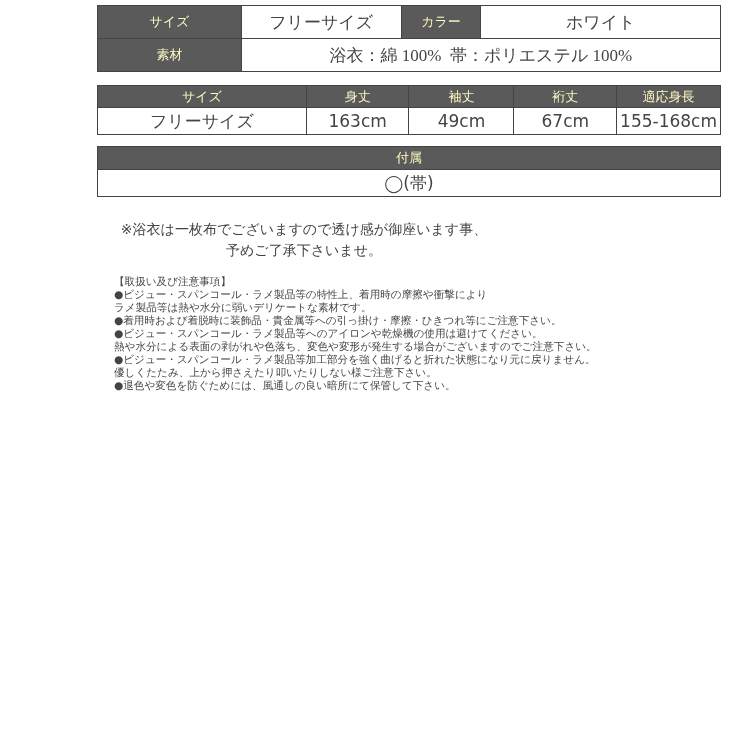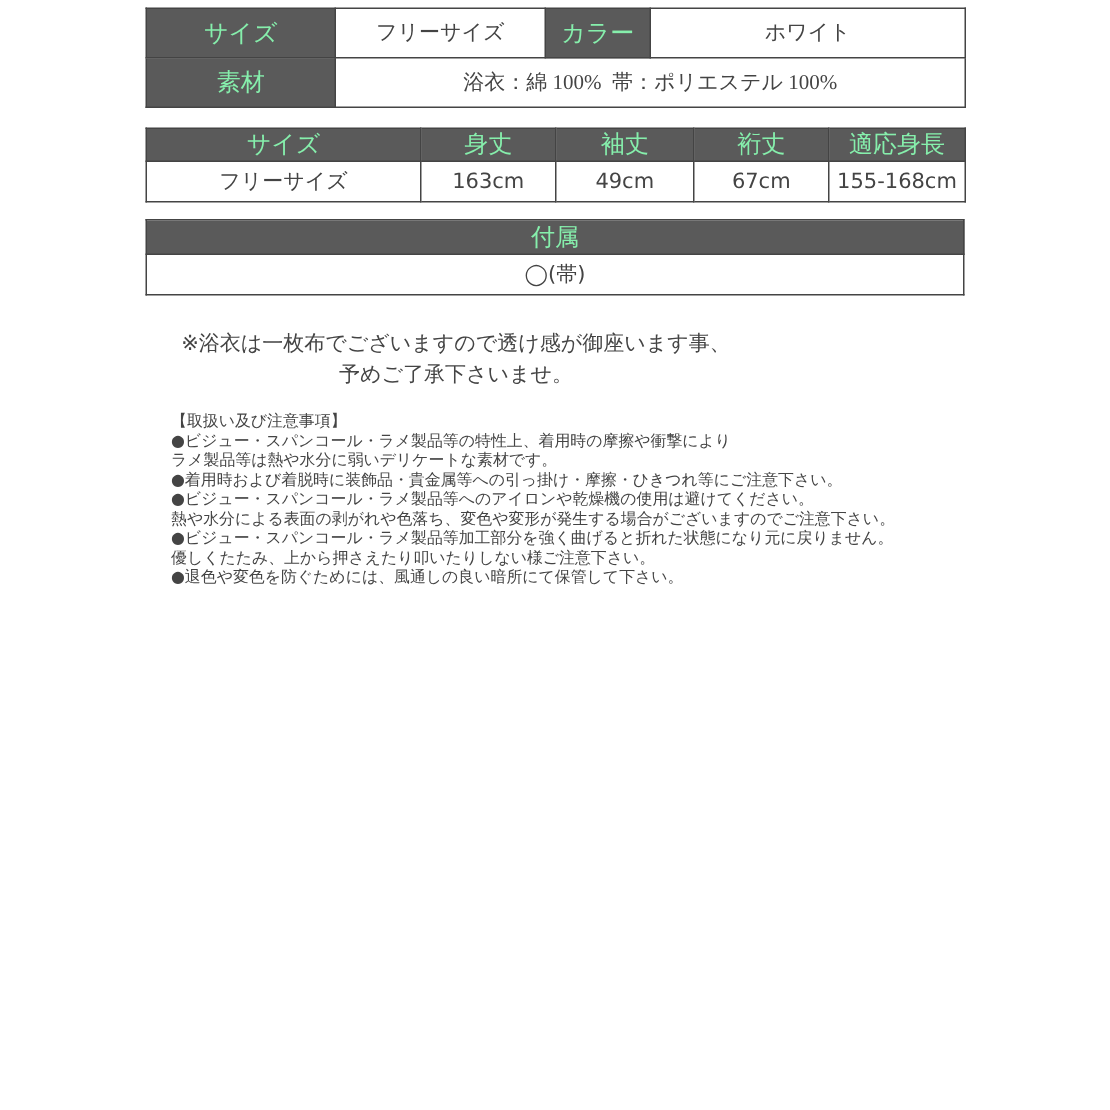--- a/index.html
+++ b/index.html
@@ -1,20 +1,20 @@
 <!DOCTYPE html>
 <html><head>
 <meta charset="utf-8">
 <style>
   html, body { margin:0; padding:0; background:#ffffff; }
   body { width:740px; height:740px; position:relative; overflow:hidden;
          font-family:"DejaVu Sans", "Liberation Sans", sans-serif; color:#333; }
-  table { border-collapse:collapse; position:absolute; left:97px; width:546px; table-layout:fixed; }
-  td { border:1px solid #444; text-align:center; padding:0; font-size:14px; }
-  td.hd { background:#5a5a5a; color:#86efac; font-size:16px; }
+  table { border-collapse:collapse; position:absolute; left:97px; width:624px; table-layout:fixed; }
+  td { border:1px solid #444; text-align:center; padding:0; font-size:17px; }
+  td.hd { background:#5a5a5a; color:#fef9c3; font-size:13px; }
   td.val { background:#fff; color:#444; }
   #t1 { top:5px; }
   #t1 tr { height:33px; }
   #t2 { top:85px; }
   #t2 tr.h { height:22px; }
   #t2 tr.v { height:27px; }
   #t3 { top:146px; }
   #t3 tr.h { height:23px; }
   #t3 tr.v { height:27px; }
   .notice { position:absolute; top:219px; left:0; width:608px; text-align:center;

